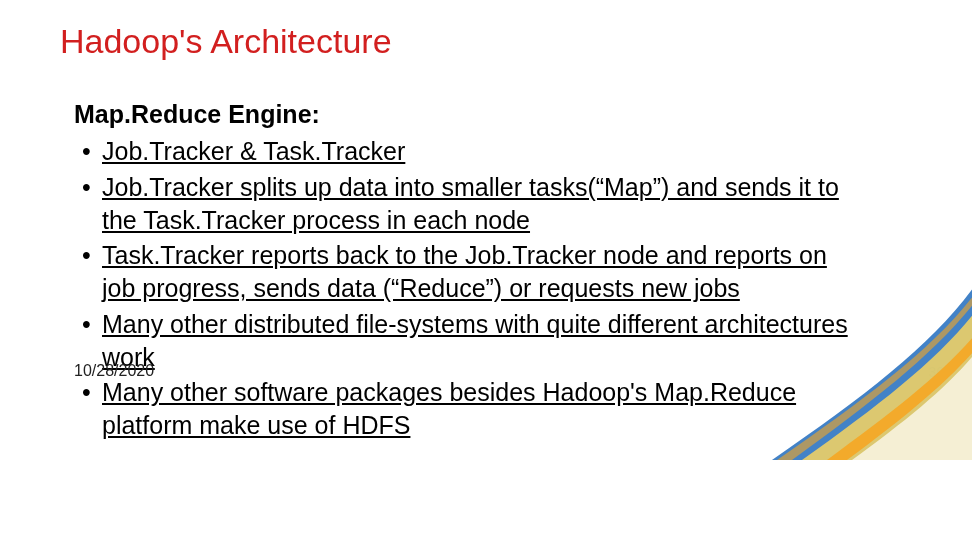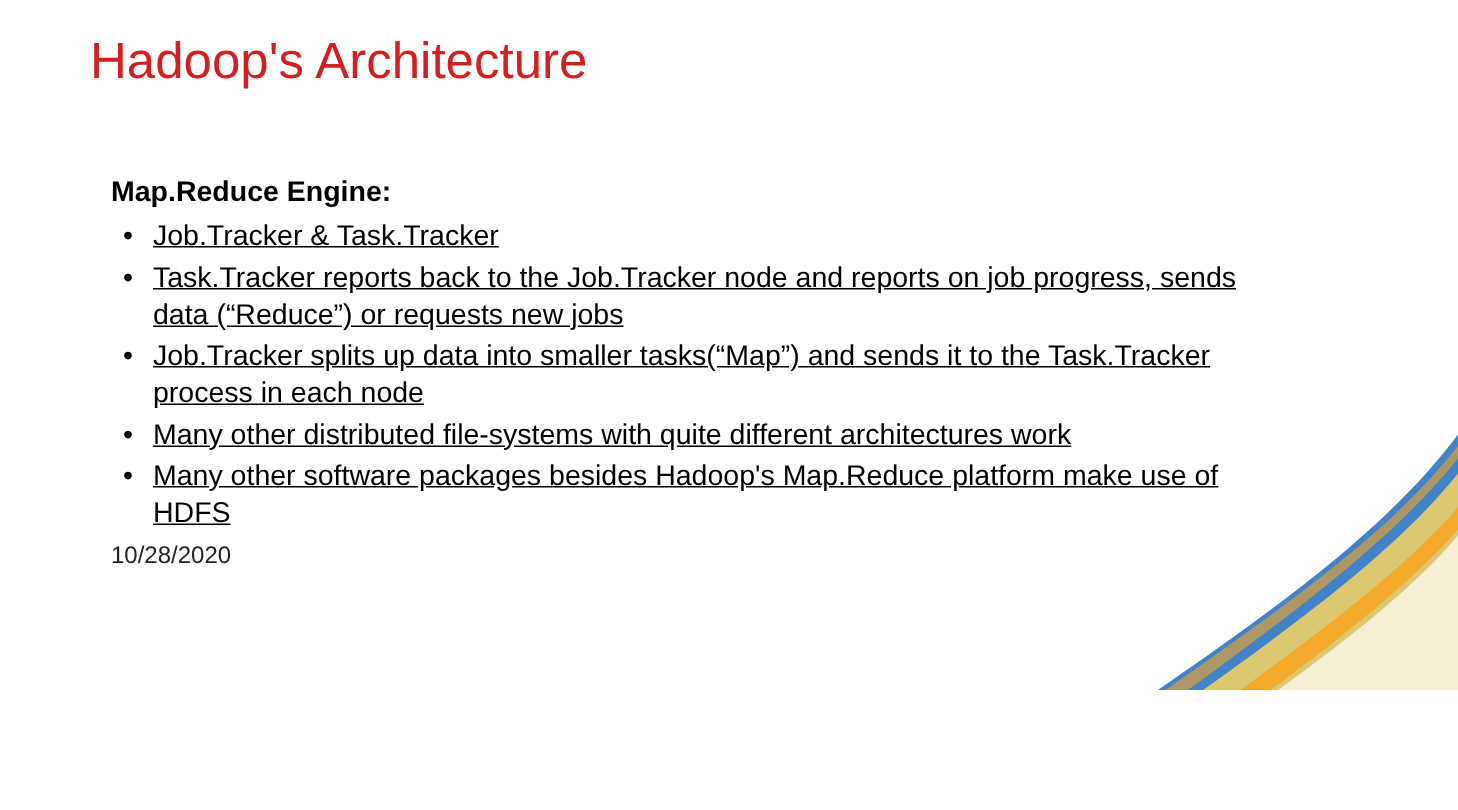--- a/index.html
+++ b/index.html
@@ -21,25 +21,25 @@
   .title {
     position: absolute;
     top: 22px;
     left: 60px;
     font-size: 34px;
     color: #d21f1f;
     font-weight: 400;
   }
   .body {
     position: absolute;
-    top: 116px;
+    top: 98px;
     left: 74px;
     width: 790px;
     color: #000;
-    font-size: 19px;
+    font-size: 25px;
     line-height: 1.33;
   }
   .subhead {
     font-weight: 700;
     margin-bottom: 4px;
   }
   ul.bullets {
     list-style: none;
     padding: 0;
     margin: 0;
@@ -85,22 +85,22 @@
 <body>
 
 <div class="slide">
 
   <div class="title">Hadoop's Architecture</div>
 
   <div class="body">
     <div class="subhead">Map.Reduce Engine:</div>
     <ul class="bullets">
       <li>Job.Tracker &amp; Task.Tracker</li>
+      <li>Job.Tracker splits up data into smaller tasks(“Map”) and sends it to the Task.Tracker process in each node</li>
       <li>Task.Tracker reports back to the Job.Tracker node and reports on job progress, sends data (“Reduce”) or requests new jobs</li>
-      <li>Job.Tracker splits up data into smaller tasks(“Map”) and sends it to the Task.Tracker process in each node</li>
       <li>Many other distributed file-systems with quite different architectures work</li>
       <li>Many other software packages besides Hadoop's Map.Reduce platform make use of HDFS</li>
     </ul>
   </div>
 
   <div class="footer-date">10/28/2020</div>
   <div class="footer-page">36</div>
 
   <svg class="art" viewBox="0 0 320 320">
     <path d="M320 0 C 300 140, 220 210, 60 320 L320 320 Z" fill="#2d74c1" opacity="0.9"></path>

